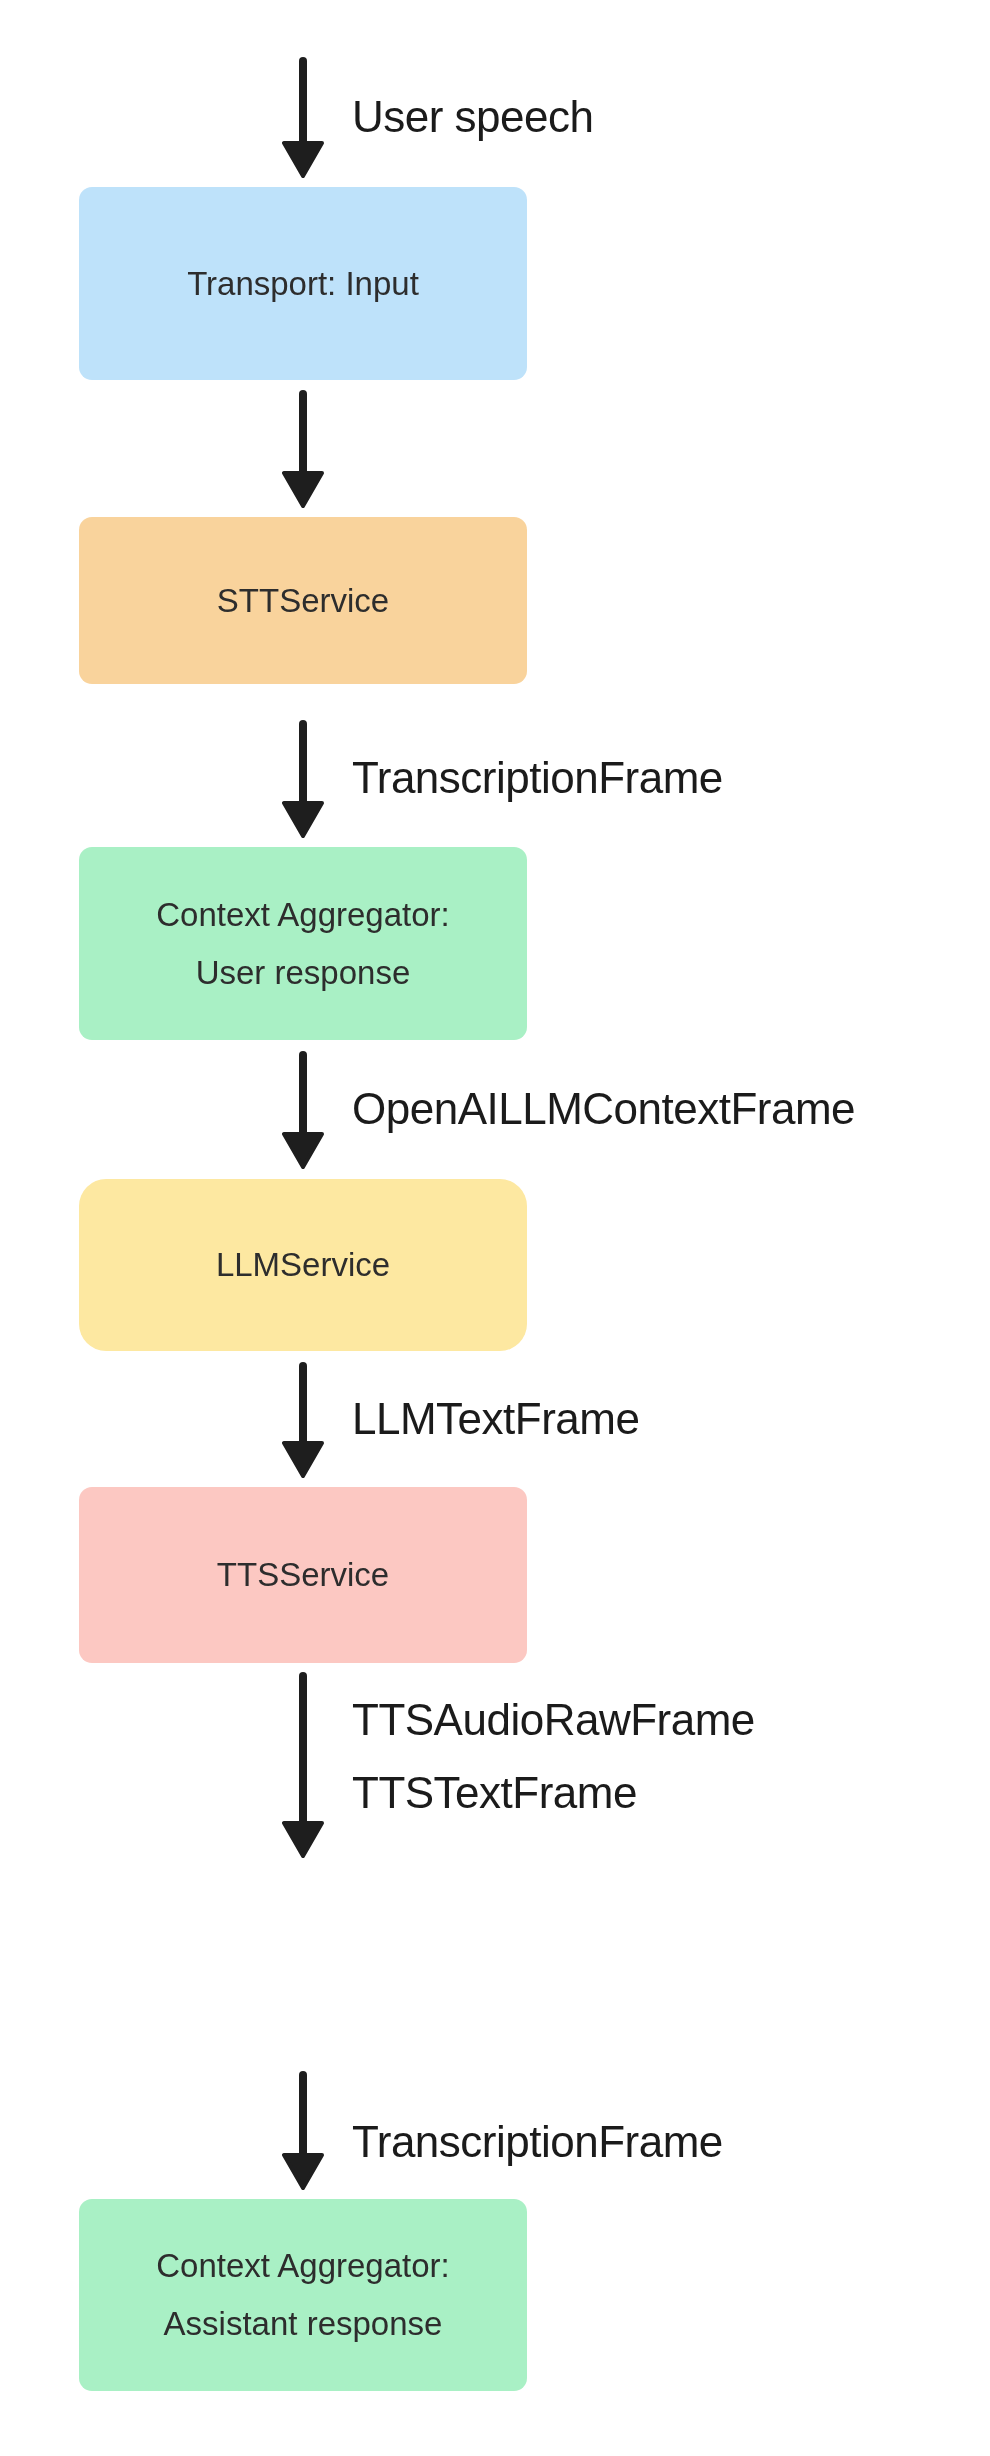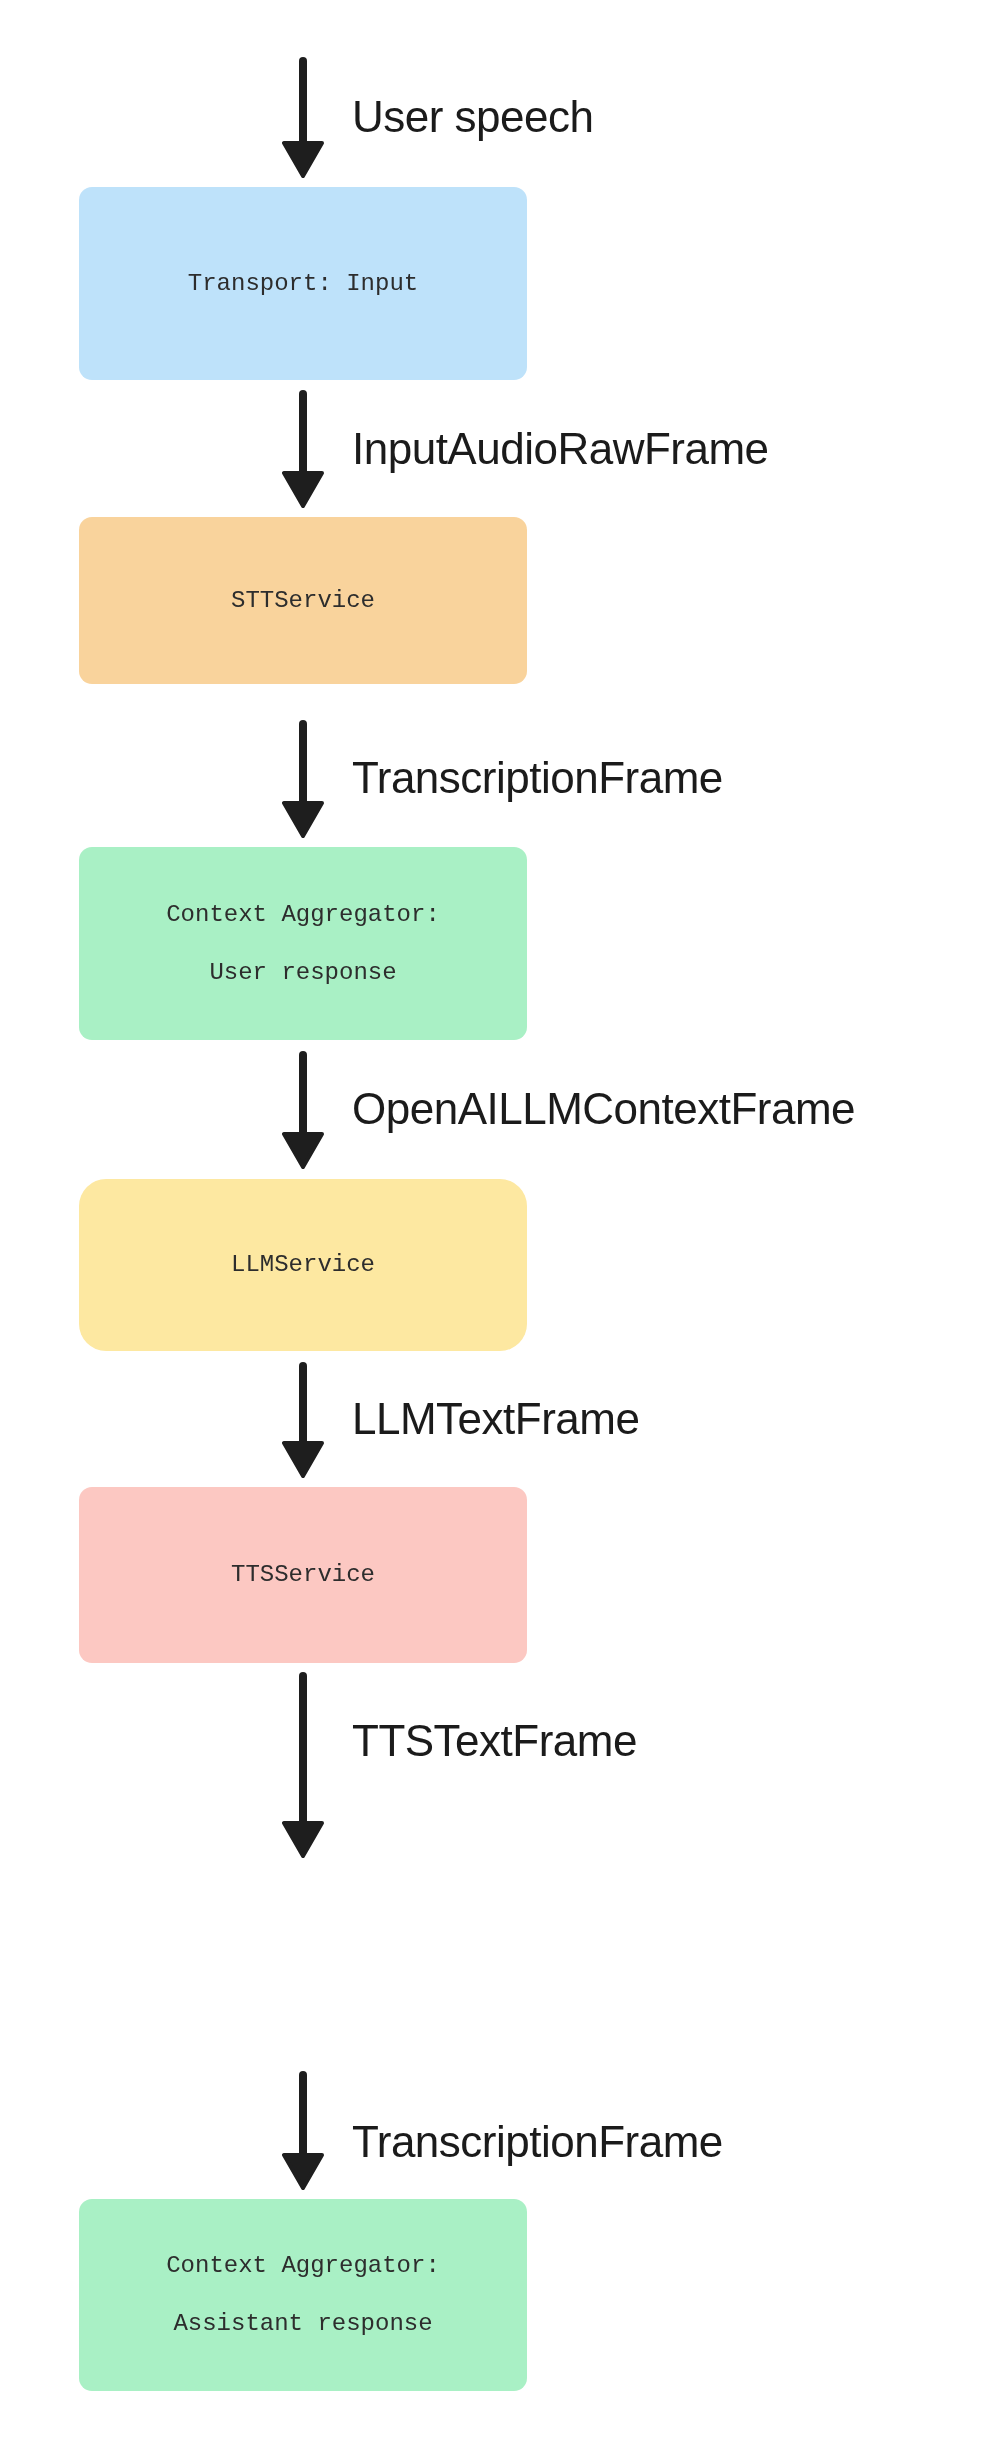--- a/index.html
+++ b/index.html
@@ -15,23 +15,22 @@
     position: absolute;
     left: 79px;
     width: 448px;
     border-radius: 13px;
     display: flex;
     flex-direction: column;
     align-items: center;
     justify-content: center;
     text-align: center;
     color: #2d2d2d;
-    font-size: 24px;
+    font-size: 33px;
     line-height: 58px;
-    font-family: Liberation Mono, monospace;
   }
   .node .nl { display: block; }
   .arrow {
     position: absolute;
     left: 281px;
     width: 44px;
   }
   .arrow svg { display: block; }
   .edge-label {
     position: absolute;
@@ -89,23 +88,20 @@
   <div class="node n1" style="background-color: rgb(190, 226, 250);">
     <span class="nl">Transport: Input</span>
   </div>
 
   <div class="arrow a2">
     <svg width="44" height="119" viewBox="0 0 44 119">
       <line x1="22" y1="5" x2="22" y2="87" stroke="#1e1e1e" stroke-width="8" stroke-linecap="round"></line>
       <polygon points="3,84 41,84 22,117" fill="#1e1e1e" stroke="#1e1e1e" stroke-width="4" stroke-linejoin="round"></polygon>
     </svg>
   </div>
-  <div class="edge-label e2">
-    <span>InputAudioRawFrame</span>
-  </div>
 
   <div class="node n2" style="background-color: rgb(249, 211, 156);">
     <span class="nl">STTService</span>
   </div>
 
   <div class="arrow a3">
     <svg width="44" height="119" viewBox="0 0 44 119">
       <line x1="22" y1="5" x2="22" y2="87" stroke="#1e1e1e" stroke-width="8" stroke-linecap="round"></line>
       <polygon points="3,84 41,84 22,117" fill="#1e1e1e" stroke="#1e1e1e" stroke-width="4" stroke-linejoin="round"></polygon>
     </svg>
@@ -147,20 +143,21 @@
     <span class="nl">TTSService</span>
   </div>
 
   <div class="arrow a6">
     <svg width="44" height="187" viewBox="0 0 44 187">
       <line x1="22" y1="5" x2="22" y2="155" stroke="#1e1e1e" stroke-width="8" stroke-linecap="round"></line>
       <polygon points="3,152 41,152 22,185" fill="#1e1e1e" stroke="#1e1e1e" stroke-width="4" stroke-linejoin="round"></polygon>
     </svg>
   </div>
   <div class="edge-label e6">
+    <span>TTSAudioRawFrame</span>
     <span class="l2">TTSTextFrame</span>
   </div>
 
 
   <div class="arrow a7">
     <svg width="44" height="120" viewBox="0 0 44 120">
       <line x1="22" y1="5" x2="22" y2="88" stroke="#1e1e1e" stroke-width="8" stroke-linecap="round"></line>
       <polygon points="3,85 41,85 22,118" fill="#1e1e1e" stroke="#1e1e1e" stroke-width="4" stroke-linejoin="round"></polygon>
     </svg>
   </div>

